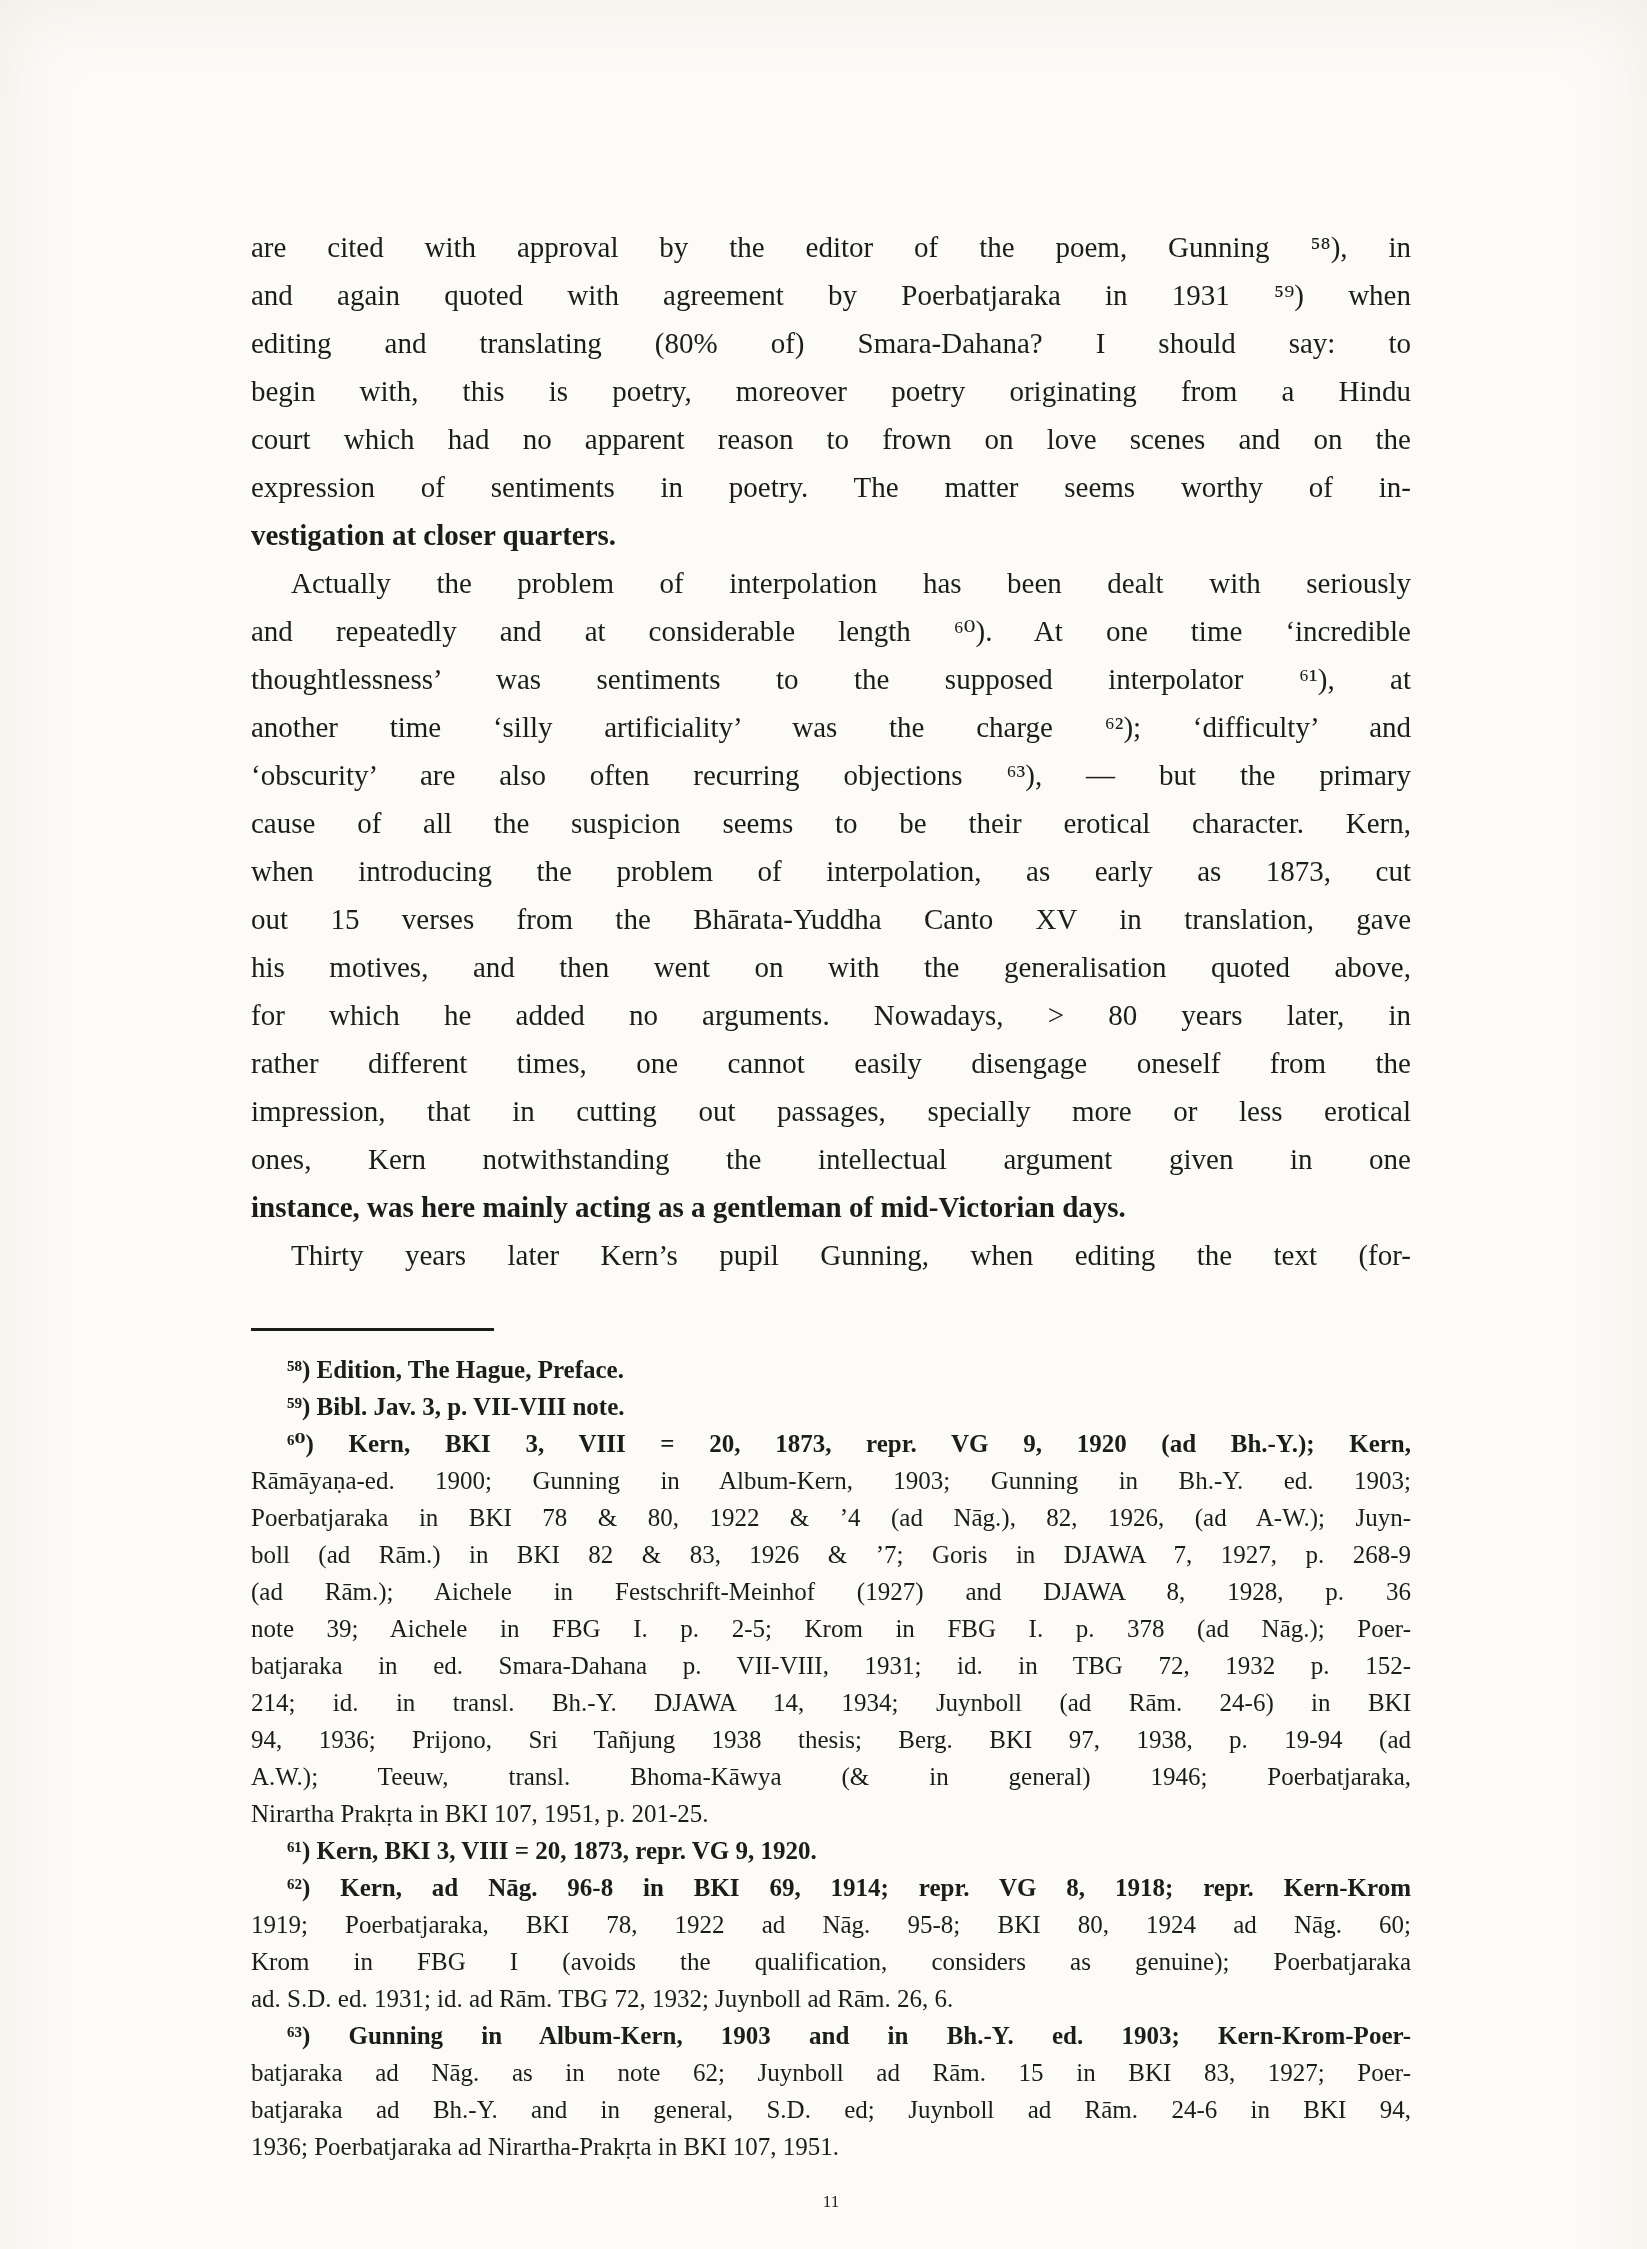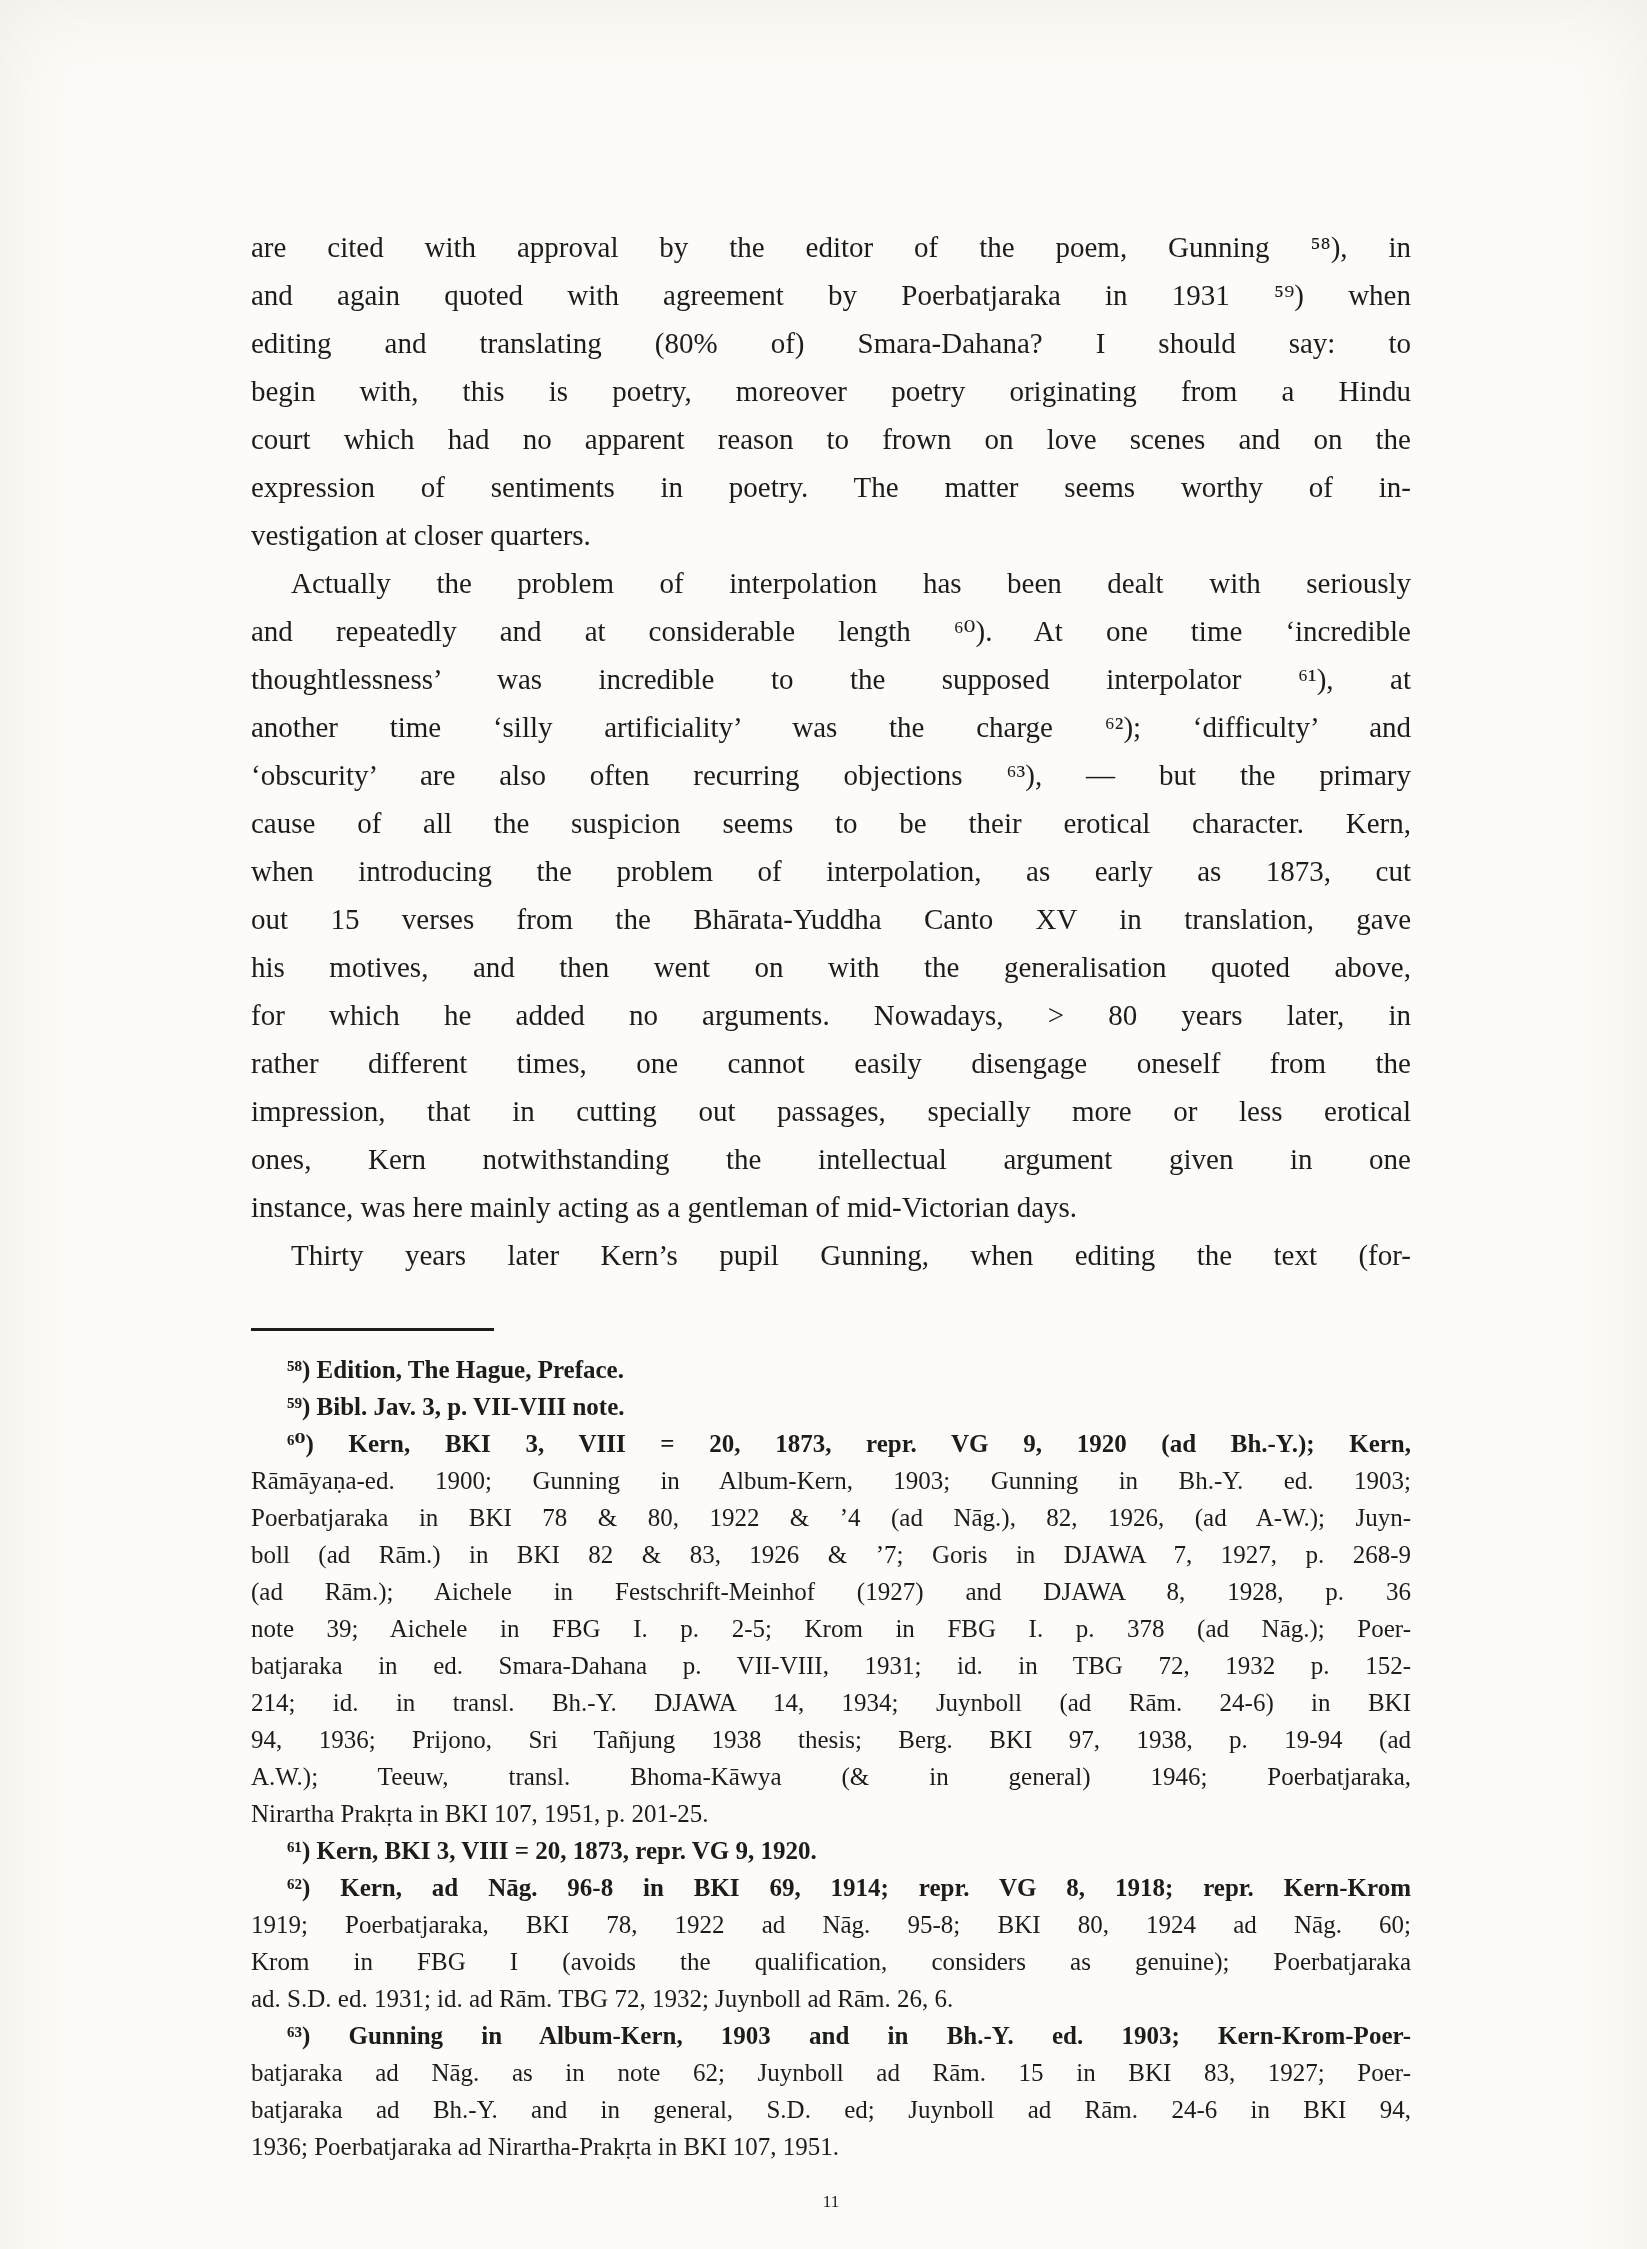--- a/index.html
+++ b/index.html
@@ -16,21 +16,21 @@
   .main-text {
     position: absolute;
     left: 251px;
     top: 187px;
     width: 1160px;
     font-size: 29px;
     line-height: 48px;
     margin-top: 36px;
   }
   .line  { text-align: justify; text-align-last: justify; }
-  .line.left  { text-align: left; text-align-last: left; }
+  .line.left  { text-align: left; text-align-last: left; font-weight: bold; }
   .line.indent { text-indent: 40px; }
   .fn-rule {
     position: absolute;
     left: 251px;
     top: 1328px;
     width: 243px;
     height: 2.7px;
     background: #1c1c1c;
   }
   .footnotes {
@@ -61,21 +61,21 @@
   <div class="main-text">
     <div class="line">are cited with approval by the editor of the poem, Gunning ⁵⁸), in</div>
     <div class="line">and again quoted with agreement by Poerbatjaraka in 1931 ⁵⁹) when</div>
     <div class="line">editing and translating (80% of) Smara-Dahana? I should say: to</div>
     <div class="line">begin with, this is poetry, moreover poetry originating from a Hindu</div>
     <div class="line">court which had no apparent reason to frown on love scenes and on the</div>
     <div class="line">expression of sentiments in poetry. The matter seems worthy of in-</div>
     <div class="line left">vestigation at closer quarters.</div>
     <div class="line indent">Actually the problem of interpolation has been dealt with seriously</div>
     <div class="line">and repeatedly and at considerable length ⁶⁰). At one time ‘incredible</div>
-    <div class="line">thoughtlessness’ was incredible to the supposed interpolator ⁶¹), at</div>
+    <div class="line">thoughtlessness’ was sentiments to the supposed interpolator ⁶¹), at</div>
     <div class="line">another time ‘silly artificiality’ was the charge ⁶²); ‘difficulty’ and</div>
     <div class="line">‘obscurity’ are also often recurring objections ⁶³), — but the primary</div>
     <div class="line">cause of all the suspicion seems to be their erotical character. Kern,</div>
     <div class="line">when introducing the problem of interpolation, as early as 1873, cut</div>
     <div class="line">out 15 verses from the Bhārata-Yuddha Canto XV in translation, gave</div>
     <div class="line">his motives, and then went on with the generalisation quoted above,</div>
     <div class="line">for which he added no arguments. Nowadays, &gt; 80 years later, in</div>
     <div class="line">rather different times, one cannot easily disengage oneself from the</div>
     <div class="line">impression, that in cutting out passages, specially more or less erotical</div>
     <div class="line">ones, Kern notwithstanding the intellectual argument given in one</div>

